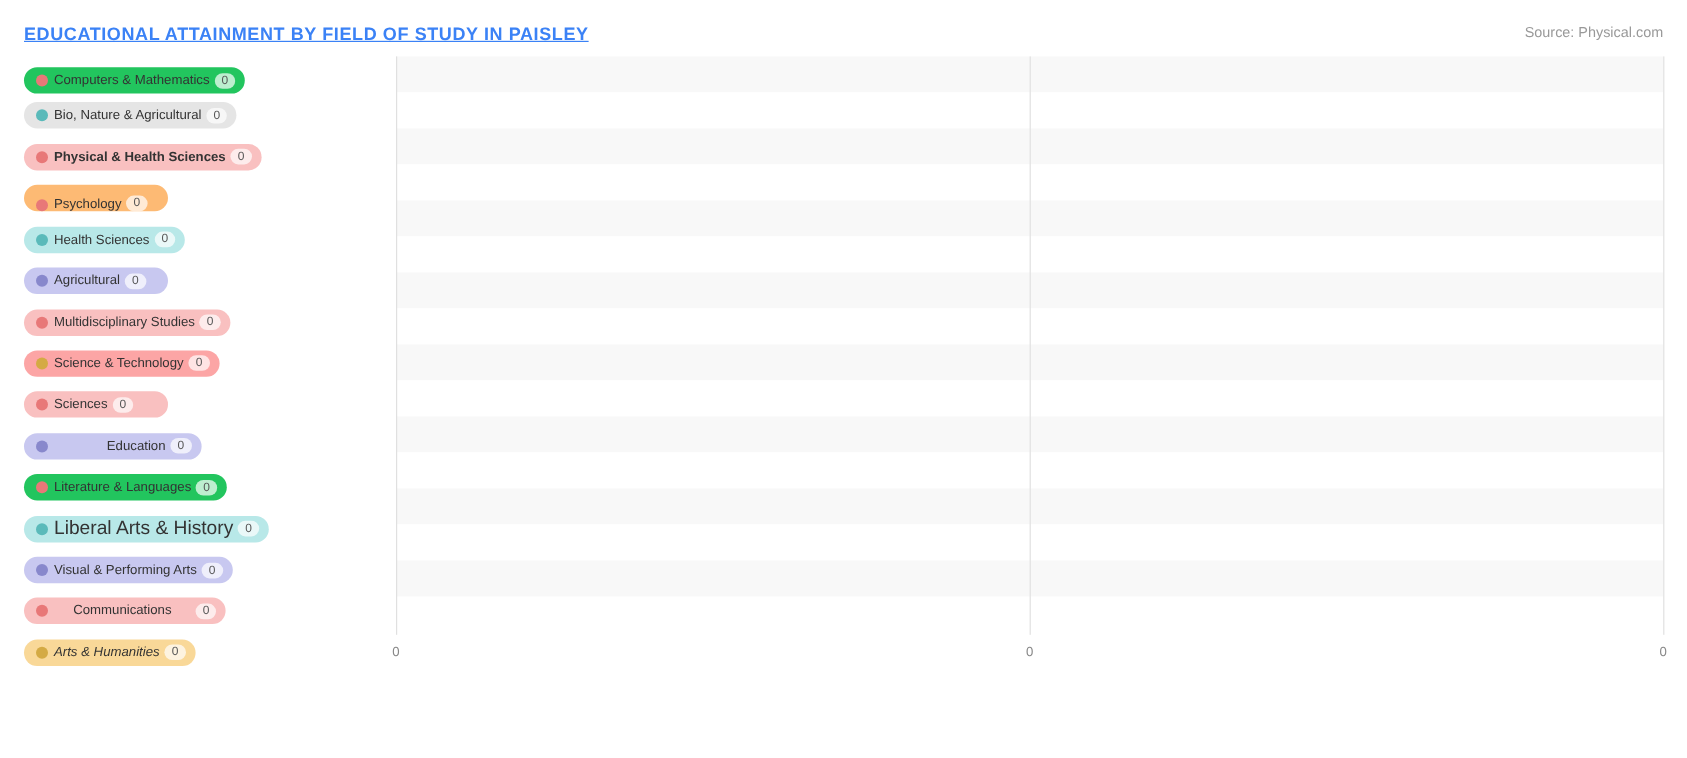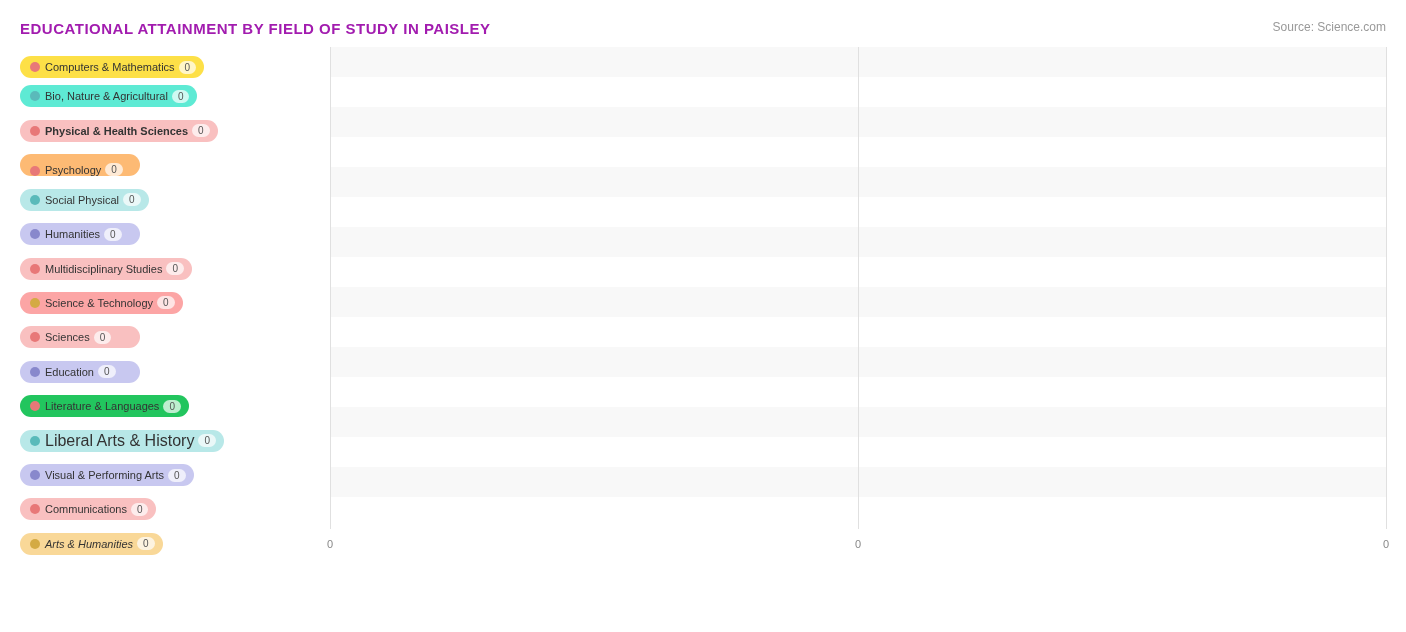--- a/index.html
+++ b/index.html
@@ -13,23 +13,24 @@
     }
     .chart-container {
       width: 1406px;
       height: 632px;
       padding: 20px 20px 50px 20px;
       position: relative;
     }
     .chart-title {
       font-size: 15px;
       font-weight: bold;
-      color: #a21caf;
+      color: #3b82f6;
       letter-spacing: 0.5px;
       margin-bottom: 10px;
+      text-decoration: underline;
     }
     .source-label {
       position: absolute;
       top: 20px;
       right: 20px;
       font-size: 12px;
       color: #999;
     }
     .chart-area {
       display: flex;
@@ -113,33 +114,33 @@
       font-size: 11px;
       color: #888;
       transform: translateX(-50%);
     }
   </style>
 </head>
 <body>
 
 <div class="chart-container">
   <div class="chart-title">EDUCATIONAL ATTAINMENT BY FIELD OF STUDY IN PAISLEY</div>
-  <div class="source-label">Source: Science.com</div>
+  <div class="source-label">Source: Physical.com</div>
 
   <div class="chart-area" id="chartArea">
     <div class="bars-section" id="barsSection">
     <div class="bar-row">
-          <div class="bar-label-pill" style="background: #fde047; margin-top: 10px;">
+          <div class="bar-label-pill" style="background: #22c55e; margin-top: 10px;">
             <span style="display: inline-block; width: 10px; height: 10px; border-radius: 50%; background: rgb(232, 120, 120); margin-right: 5px; flex-shrink: 0;"></span>
             <span style="font-size: 11px;">Computers &amp; Mathematics</span>
             <span class="bar-value-pill">0</span>
           </div>
         </div>
         <div class="bar-row">
-          <div class="bar-label-pill" style="background: #5eead4; align-items: center;">
+          <div class="bar-label-pill" style="background: #e5e5e5; align-items: center;">
             <span style="display: inline-block; width: 10px; height: 10px; border-radius: 50%; background: rgb(90, 186, 186); margin-right: 5px; flex-shrink: 0;"></span>
             <span style="font-size: 11px;">Bio, Nature &amp; Agricultural</span>
             <span class="bar-value-pill">0</span>
           </div>
         </div>
         <div class="bar-row">
           <div class="bar-label-pill" style="background: rgb(249, 192, 192);">
             <span style="display: inline-block; width: 10px; height: 10px; border-radius: 50%; background: rgb(232, 120, 120); margin-right: 5px; flex-shrink: 0;"></span>
             <span style="font-size: 11px; font-weight: bold;">Physical &amp; Health Sciences</span>
             <span class="bar-value-pill">0</span>
@@ -148,28 +149,28 @@
         <div class="bar-row">
           <div class="bar-label-pill" style="background: #fdba74; align-items: flex-end;">
             <span style="display: inline-block; width: 10px; height: 10px; border-radius: 50%; background: rgb(232, 120, 120); margin-right: 5px; flex-shrink: 0;"></span>
             <span style="font-size: 11px;">Psychology</span>
             <span class="bar-value-pill">0</span>
           </div>
         </div>
         <div class="bar-row">
           <div class="bar-label-pill" style="background: rgb(184, 232, 232);">
             <span style="display: inline-block; width: 10px; height: 10px; border-radius: 50%; background: rgb(90, 186, 186); margin-right: 5px; flex-shrink: 0;"></span>
-            <span style="font-size: 11px;">Social Physical</span>
+            <span style="font-size: 11px;">Health Sciences</span>
             <span class="bar-value-pill">0</span>
           </div>
         </div>
         <div class="bar-row">
           <div class="bar-label-pill" style="background: rgb(200, 200, 240);">
             <span style="display: inline-block; width: 10px; height: 10px; border-radius: 50%; background: rgb(136, 136, 204); margin-right: 5px; flex-shrink: 0;"></span>
-            <span style="font-size: 11px;">Humanities</span>
+            <span style="font-size: 11px;">Agricultural</span>
             <span class="bar-value-pill">0</span>
           </div>
         </div>
         <div class="bar-row">
           <div class="bar-label-pill" style="background: rgb(249, 192, 192);">
             <span style="display: inline-block; width: 10px; height: 10px; border-radius: 50%; background: rgb(232, 120, 120); margin-right: 5px; flex-shrink: 0;"></span>
             <span style="font-size: 11px;">Multidisciplinary Studies</span>
             <span class="bar-value-pill">0</span>
           </div>
         </div>
@@ -183,21 +184,21 @@
         <div class="bar-row">
           <div class="bar-label-pill" style="background: rgb(249, 192, 192);">
             <span style="display: inline-block; width: 10px; height: 10px; border-radius: 50%; background: rgb(232, 120, 120); margin-right: 5px; flex-shrink: 0;"></span>
             <span style="font-size: 11px;">Sciences</span>
             <span class="bar-value-pill">0</span>
           </div>
         </div>
         <div class="bar-row">
           <div class="bar-label-pill" style="background: rgb(200, 200, 240);">
             <span style="display: inline-block; width: 10px; height: 10px; border-radius: 50%; background: rgb(136, 136, 204); margin-right: 5px; flex-shrink: 0;"></span>
-            <span style="font-size: 11px;">Education</span>
+            <span style="font-size: 11px; margin-left: 44px;">Education</span>
             <span class="bar-value-pill">0</span>
           </div>
         </div>
         <div class="bar-row">
           <div class="bar-label-pill" style="background: #22c55e;">
             <span style="display: inline-block; width: 10px; height: 10px; border-radius: 50%; background: rgb(232, 120, 120); margin-right: 5px; flex-shrink: 0;"></span>
             <span style="font-size: 11px;">Literature &amp; Languages</span>
             <span class="bar-value-pill">0</span>
           </div>
         </div>
@@ -209,21 +210,21 @@
           </div>
         </div>
         <div class="bar-row">
           <div class="bar-label-pill" style="background: rgb(200, 200, 240);">
             <span style="display: inline-block; width: 10px; height: 10px; border-radius: 50%; background: rgb(136, 136, 204); margin-right: 5px; flex-shrink: 0;"></span>
             <span style="font-size: 11px;">Visual &amp; Performing Arts</span>
             <span class="bar-value-pill">0</span>
           </div>
         </div>
         <div class="bar-row">
-          <div class="bar-label-pill" style="background: rgb(249, 192, 192);">
+          <div class="bar-label-pill" style="background: rgb(249, 192, 192); gap: 16px;">
             <span style="display: inline-block; width: 10px; height: 10px; border-radius: 50%; background: rgb(232, 120, 120); margin-right: 5px; flex-shrink: 0;"></span>
             <span style="font-size: 11px;">Communications</span>
             <span class="bar-value-pill">0</span>
           </div>
         </div>
         <div class="bar-row">
           <div class="bar-label-pill" style="background: rgb(249, 216, 152);">
             <span style="display: inline-block; width: 10px; height: 10px; border-radius: 50%; background: rgb(212, 170, 68); margin-right: 5px; flex-shrink: 0;"></span>
             <span style="font-size: 11px; font-style: italic;">Arts &amp; Humanities</span>
             <span class="bar-value-pill">0</span>

